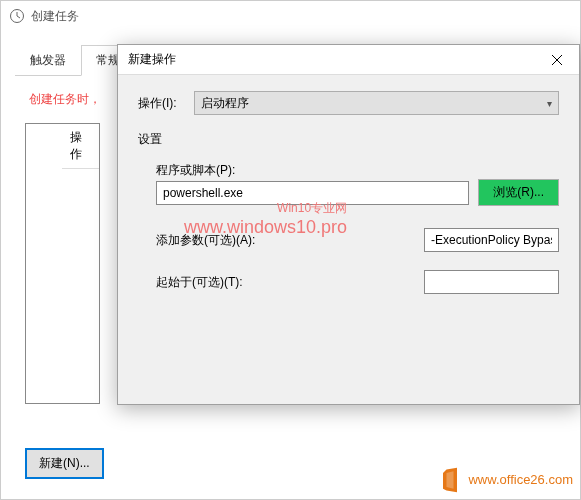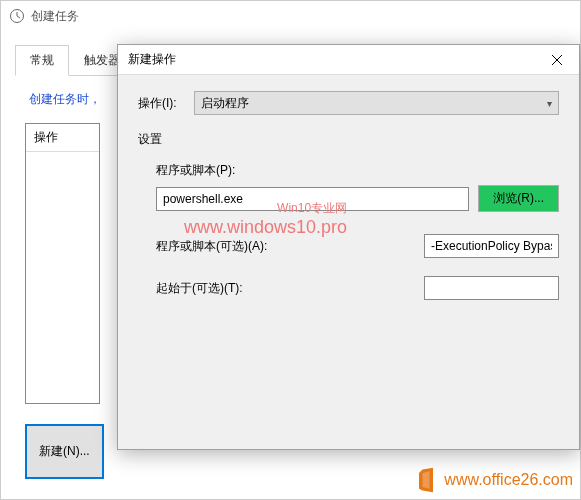--- a/index.html
+++ b/index.html
@@ -4,69 +4,69 @@
   <style>
     * { box-sizing: border-box; font-family: "Microsoft YaHei", "Segoe UI", sans-serif; font-size: 12px; }
     body { margin: 0; background: #f0f0f0; width: 581px; height: 500px; position: relative; overflow: hidden; }
     .bg-window { position: absolute; left: 0; top: 0; width: 581px; height: 500px; background: #fff; border: 1px solid #ccc; }
     .bg-titlebar { height: 30px; display: flex; align-items: center; padding: 0 8px; background: #fff; }
     .clock-icon { width: 16px; height: 16px; margin-right: 6px; }
     .bg-title { color: #555; text-align: center; }
     .bg-tabs { position: absolute; left: 14px; top: 44px; display: flex; border-bottom: 1px solid #d0d0d0; width: 540px; }
     .bg-tab { padding: 6px 14px; color: #333; border: 1px solid transparent; border-bottom: none; }
     .bg-tab.active { border: 1px solid #d0d0d0; border-bottom: 1px solid #fff; background: #fff; margin-bottom: -1px; }
-    .bg-desc { position: absolute; left: 28px; top: 90px; color: #1d4ed8; }
-    .bg-list { position: absolute; left: 24px; top: 122px; width: 75px; height: 281px; border: 1px solid #888; background: #fff; }
+    .bg-desc { position: absolute; left: 28px; top: 90px; color: #ef4444; }
+    .bg-list { position: absolute; left: 24px; top: 122px; width: 75px; height: 281px; border: 1px solid #888; background: #fff; padding-left: 36px; }
     .bg-list-header { padding: 5px 8px; border-bottom: 1px solid #ddd; background: #fff; color: #000; }
     .bg-buttons { position: absolute; left: 24px; bottom: 20px; }
-    .new-btn { border: 2px solid #0078d7; background: #e1e1e1; padding: 17px 12px; color: #000; }
+    .new-btn { border: 2px solid #0078d7; background: #e1e1e1; padding: 5px 12px; color: #000; }
 
-    .dialog { position: absolute; left: 117px; top: 44px; width: 463px; height: 406px; background: #f0f0f0; border: 1px solid #9f9f9f; box-shadow: 0 4px 20px rgba(0,0,0,.3); }
+    .dialog { position: absolute; left: 117px; top: 44px; width: 463px; height: 361px; background: #f0f0f0; border: 1px solid #9f9f9f; box-shadow: 0 4px 20px rgba(0,0,0,.3); }
     .dlg-titlebar { height: 30px; background: #fff; display: flex; align-items: center; justify-content: space-between; padding: 0 0 0 10px; border-bottom: 1px solid #ddd; }
     .dlg-title { color: #000; }
     .close-btn { width: 45px; height: 30px; display: flex; align-items: center; justify-content: center; cursor: pointer; }
     .dlg-body { padding: 16px 20px; }
     .dlg-instruction { margin-bottom: 22px; color: #000; }
     .row { display: flex; align-items: center; margin-bottom: 16px; }
     .row-label { width: 56px; color: #000; }
     .dropdown { flex: 1; height: 24px; border: 1px solid #adadad; background: #e1e1e1; display: flex; align-items: center; justify-content: space-between; padding: 0 6px; color: #000; }
     .chevron { font-size: 10px; color: #555; }
     .settings-label { margin-bottom: 14px; margin-left: 0; color: #000; }
-    .field-label { margin-bottom: 6px; margin-left: 18px; color: #000; }
+    .field-label { margin-left: 18px; color: #000; }
     .prog-row { display: flex; margin-left: 18px; margin-bottom: 22px; gap: 9px; align-items: center; }
     .text-input { height: 24px; border: 1px solid #888; background: #fff; padding: 0 6px; color: #000; flex: 1; }
     .browse-btn { border: 1px solid #adadad; background: #22c55e; padding: 4px 14px; color: #000; }
     .param-row { display: flex; margin-left: 18px; margin-bottom: 18px; align-items: center; }
     .param-label { flex: 1; color: #000; }
     .param-input { width: 135px; height: 24px; border: 1px solid #888; background: #fff; padding: 0 6px; color: #000; overflow: hidden; white-space: nowrap; }
 
     .wm1 { position: absolute; left: 184px; top: 200px; color: #f07878; font-size: 16px; text-align: right; pointer-events: none; font-family: "SimHei", sans-serif; }
     .wm1 span { display: block; font-size: 18px; }
     .wm2 { position: absolute; right: 8px; bottom: 6px; display: flex; align-items: center; pointer-events: none; }
     .wm2-icon { width: 28px; height: 28px; margin-right: 4px; }
     .wm2-text { line-height: 1.1; }
     .wm2-text .l1 { color: #e67817; font-weight: bold; font-size: 18px; font-style: italic; }
     .wm2-text .l1 b { color: #d96a0a; }
-    .wm2-text .l2 { color: #e67817; font-size: 16px; }
+    .wm2-text .l2 { color: #e67817; font-size: 13px; }
   </style>
 </head>
 <body>
 
 <div class="bg-window">
   <div class="bg-titlebar">
     <svg class="clock-icon" viewBox="0 0 16 16">
       <circle cx="8" cy="8" r="6.5" fill="none" stroke="#666" stroke-width="1"></circle>
       <line x1="8" y1="8" x2="8" y2="4" stroke="#666" stroke-width="1"></line>
       <line x1="8" y1="8" x2="11" y2="10" stroke="#666" stroke-width="1"></line>
     </svg>
     <span class="bg-title">创建任务</span>
   </div>
   <div class="bg-tabs">
+    <div class="bg-tab">触发器</div>
     <div class="bg-tab active">常规</div>
-    <div class="bg-tab">触发器</div>
   </div>
   <div class="bg-desc">创建任务时，</div>
   <div class="bg-list">
     <div class="bg-list-header">操作</div>
   </div>
   <div class="bg-buttons">
     <button class="new-btn">新建(N)...</button>
   </div>
 </div>
 
@@ -88,21 +88,21 @@
         <span class="chevron">▾</span>
       </div>
     </div>
     <div class="settings-label">设置</div>
     <div class="field-label">程序或脚本(P):</div>
     <div class="prog-row">
       <input class="text-input" value="powershell.exe" style="">
       <button class="browse-btn">浏览(R)...</button>
     </div>
     <div class="param-row">
-      <span class="param-label">程序或脚本(可选)(A):</span>
+      <span class="param-label">添加参数(可选)(A):</span>
       <input class="param-input" value="-ExecutionPolicy Bypas" style="">
     </div>
     <div class="param-row">
       <span class="param-label">起始于(可选)(T):</span>
       <input class="param-input" value="" style="">
     </div>
   </div>
 </div>
 
 <div class="wm1">

